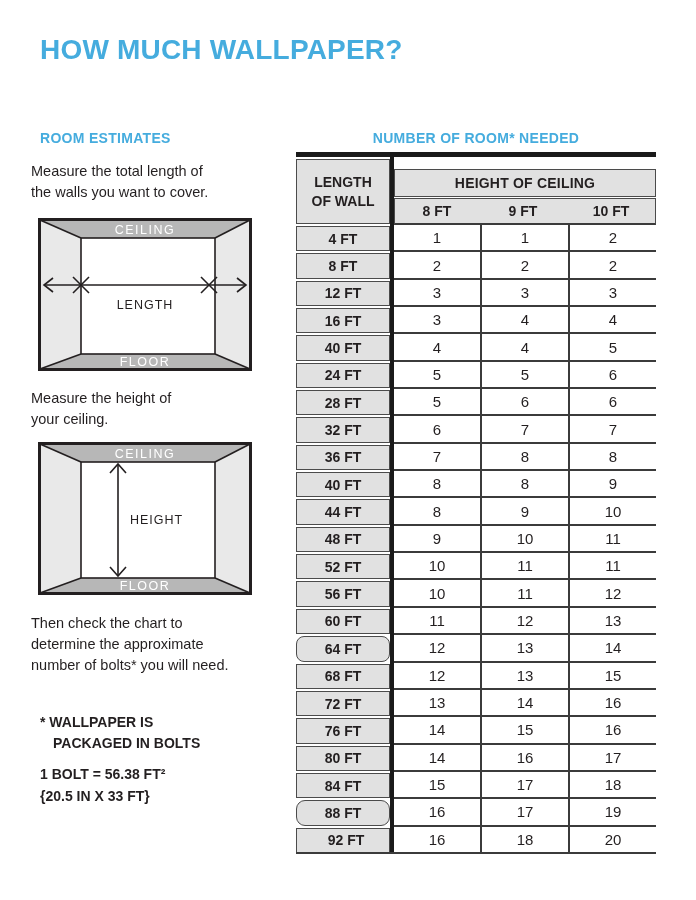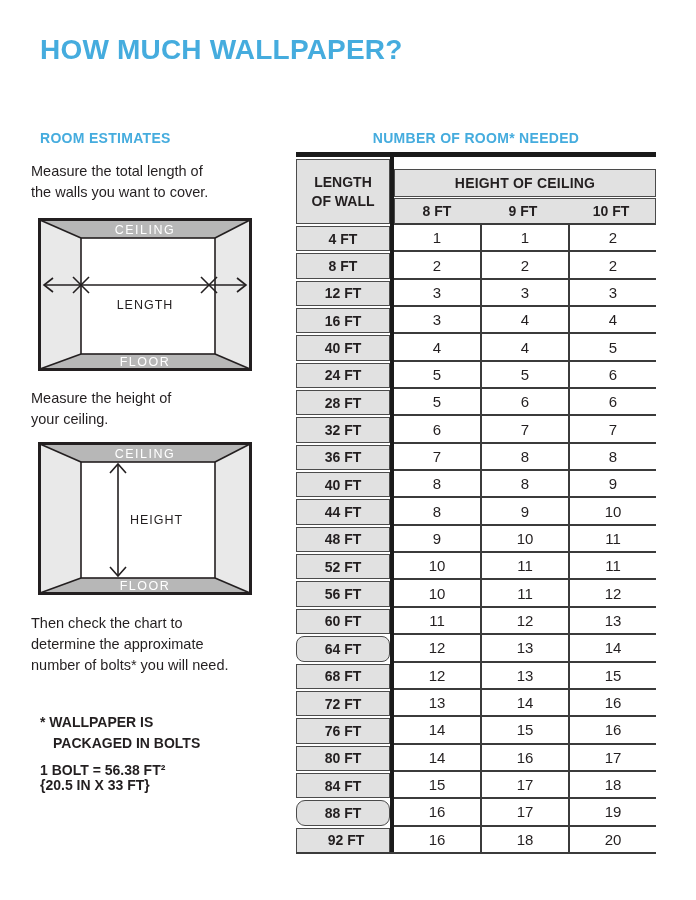--- a/index.html
+++ b/index.html
@@ -32,21 +32,21 @@
   .p2 { top:388px; }
   .p3 { top:613px; }
   .footnote {
     position:absolute; left:40px; top:712px; font-size:14px; font-weight:bold;
     line-height:21px;
   }
   .footnote span { display:block; }
   .footnote .indent { padding-left:13px; }
   .bolt-info {
     position:absolute; left:40px; top:763px; font-size:14px; font-weight:bold;
-    line-height:15px; white-space:pre-line;
+    line-height:22px; white-space:pre-line;
   }
 
   
   .diagram { position:absolute; left:38px; }
   .diagram-length { top:218px; }
   .diagram-height { top:442px; }
 
   
   .bolt-table {
     position:absolute; left:296px; top:152px; width:360px; height:702px;

